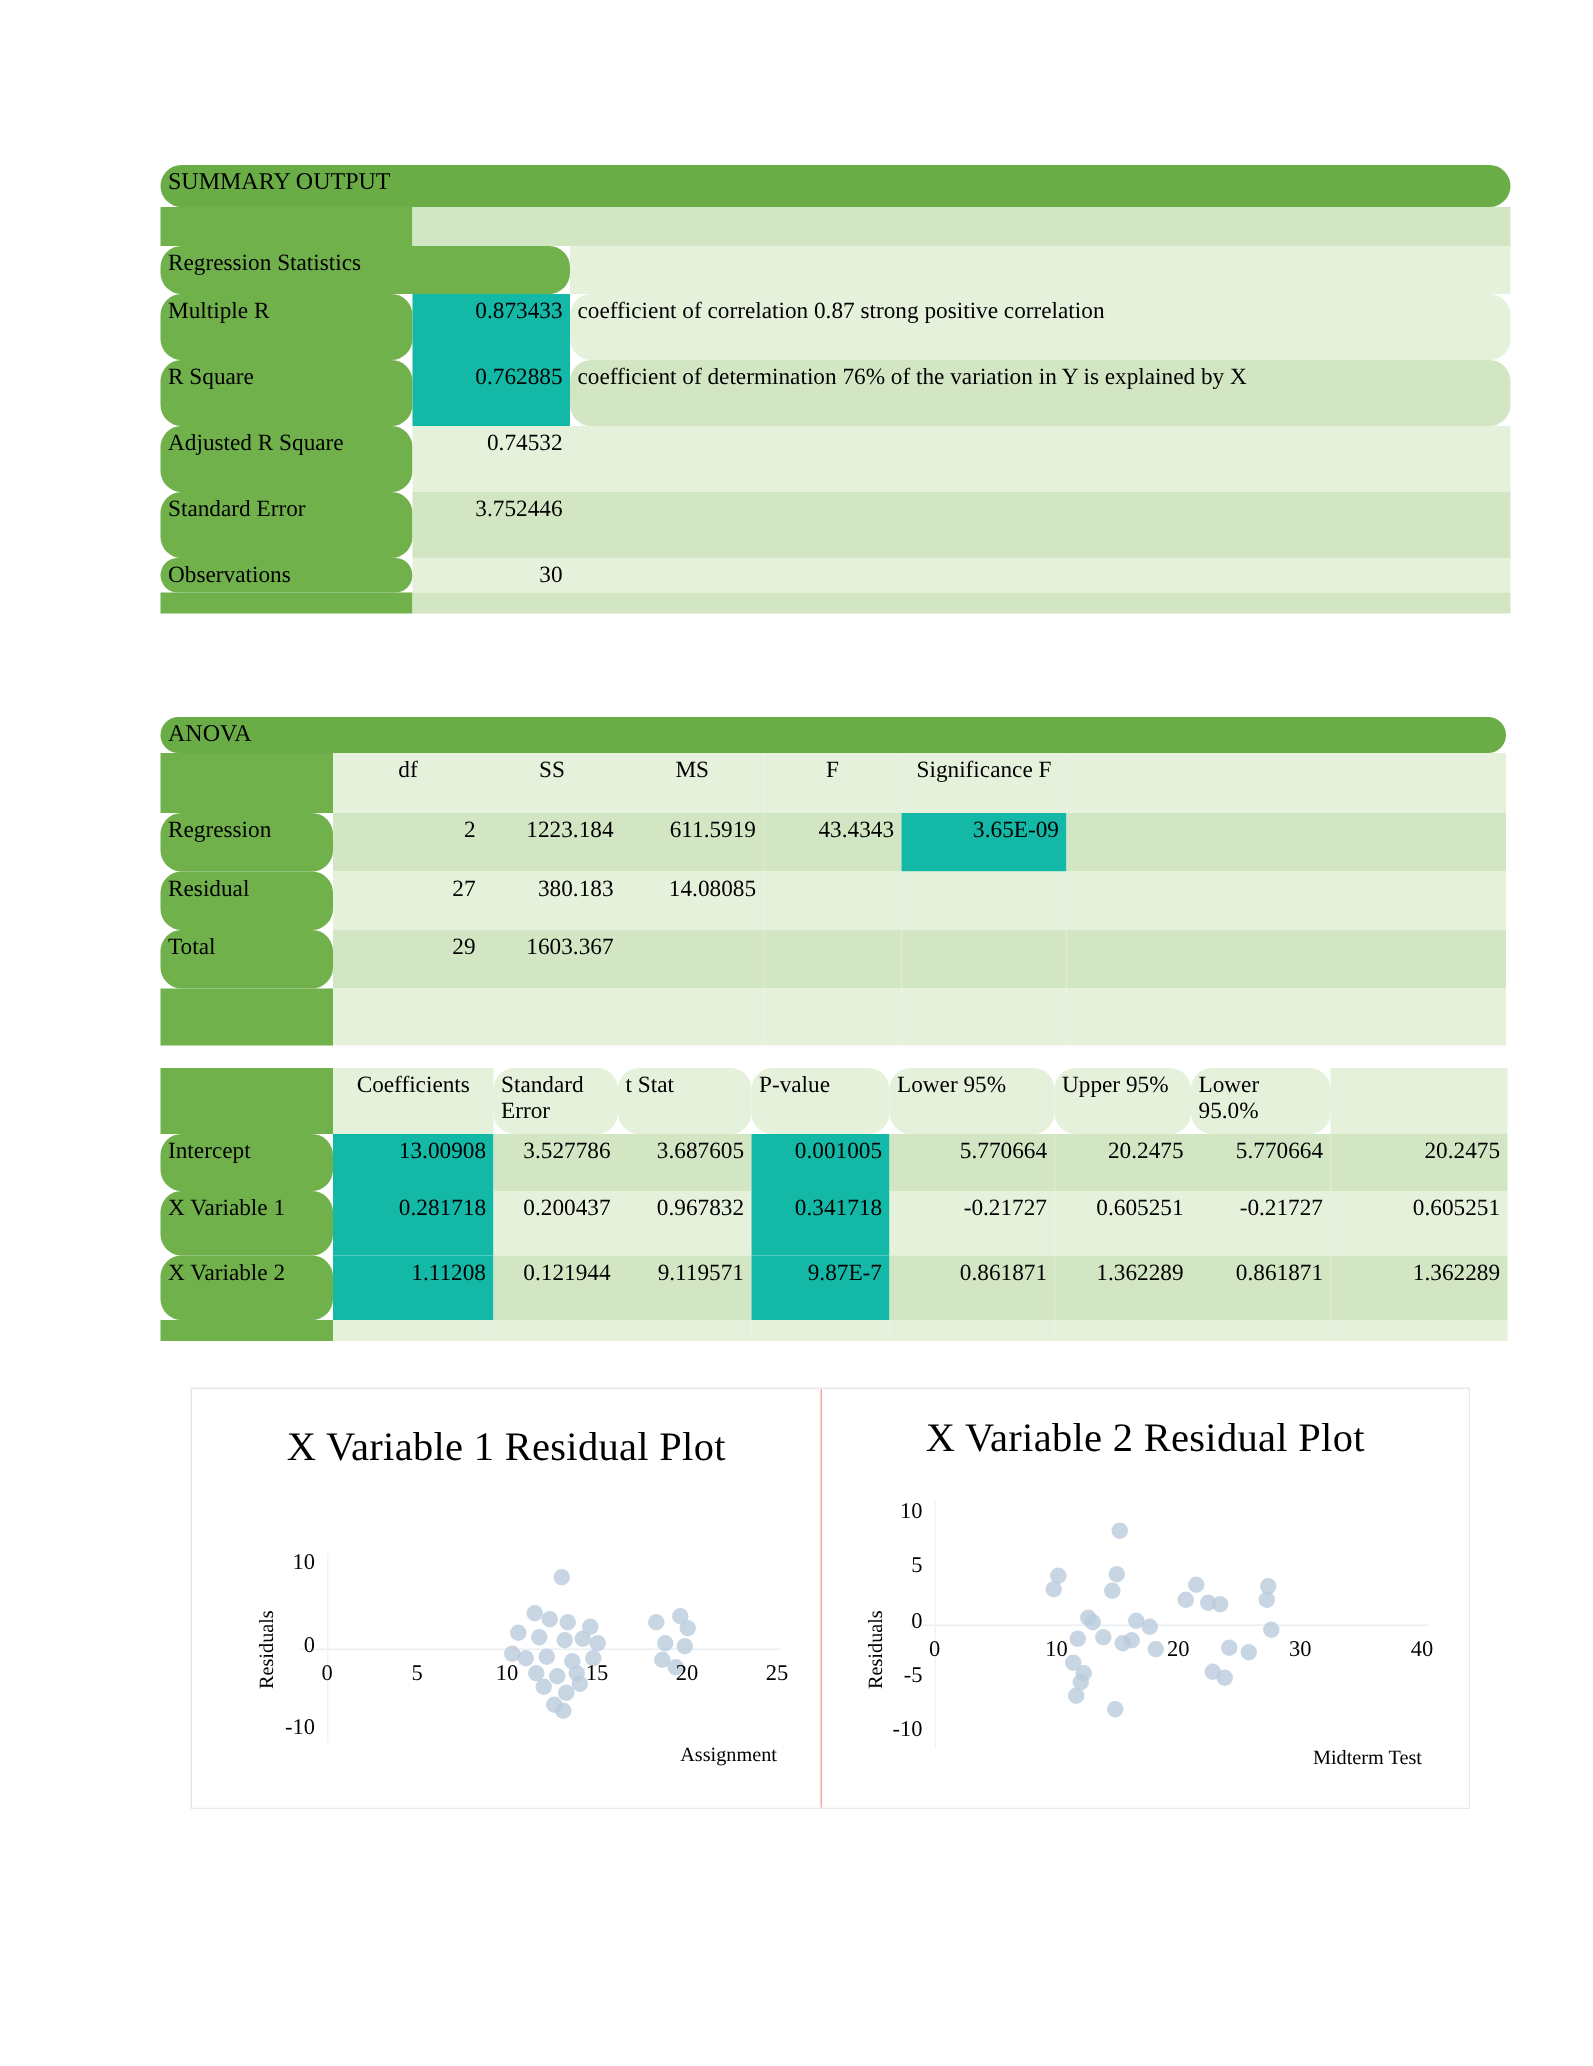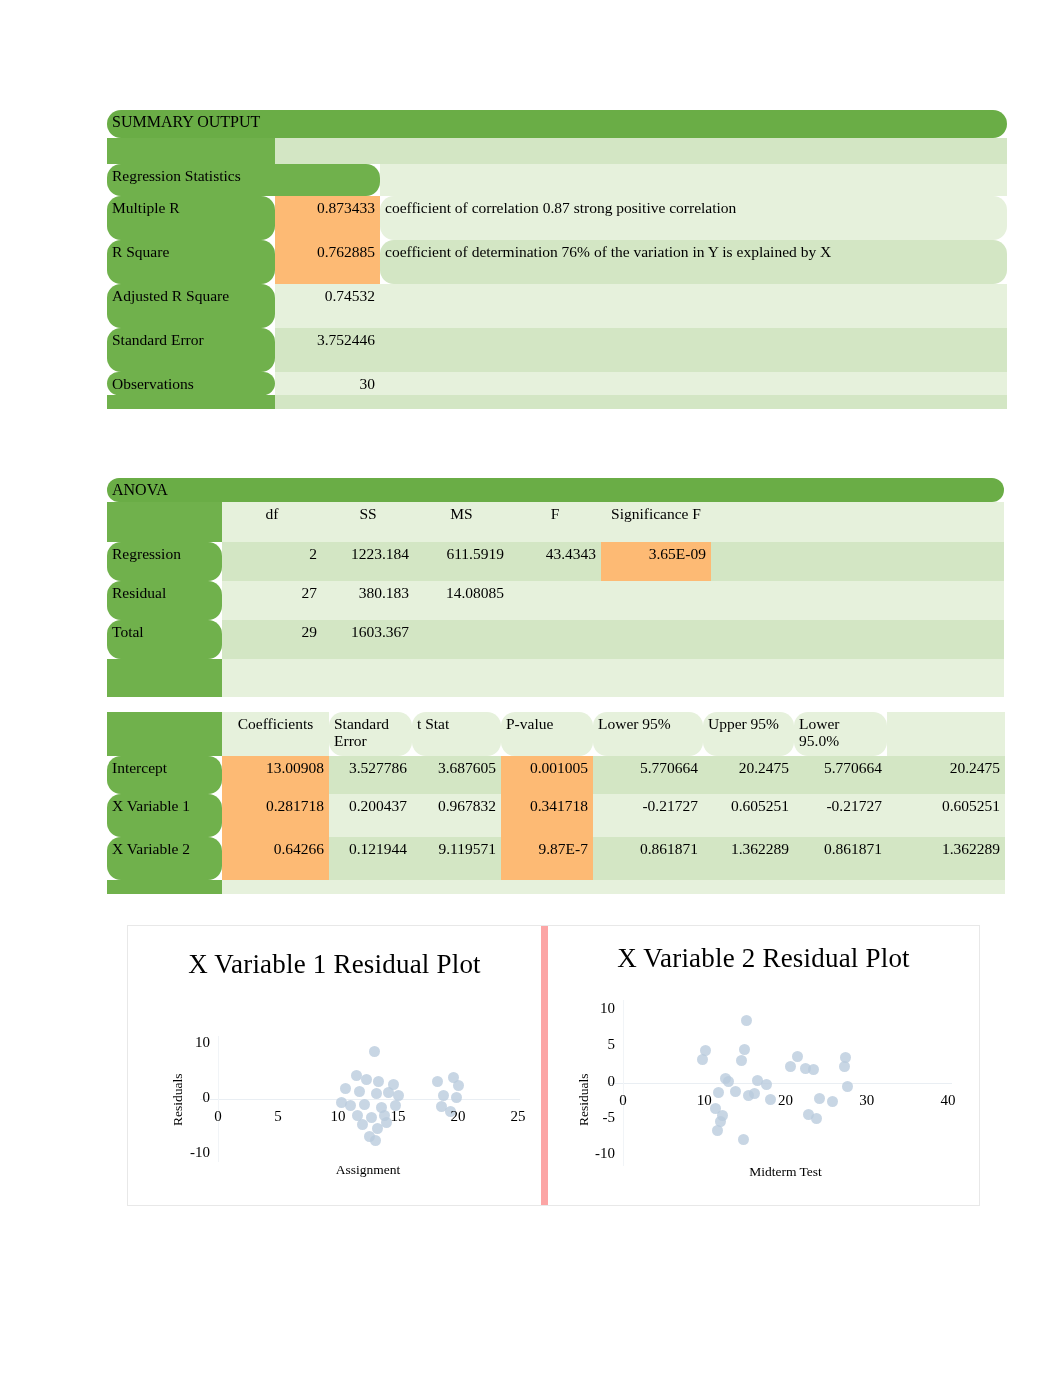--- a/index.html
+++ b/index.html
@@ -33,21 +33,21 @@
     vertical-align: top;
     white-space: normal;
     word-break: break-word;
   }
 
   
   .g-head     { background: #6aad46; }          
   .g-dark     { background: #70b14c; }          
   .g-lightA   { background: #e6f1dc; }          
   .g-lightB   { background: #d3e6c4; }
-  .hl         { background: #fdba74; }          
+  .hl         { background: #14b8a6; }          
 
   .num  { text-align: right; }
   .ctr  { text-align: center; }
   .lft  { text-align: left; border-radius: 14px; }
 
   .title-cell {
     font-size: 16px;
     padding-left: 14px;
     padding-top: 5px;
     padding-bottom: 5px;
@@ -72,21 +72,21 @@
     background: #ffffff;
     border: 1px solid #e8e8e8;
     box-sizing: border-box;
   }
   .chart-box {
     position: relative;
     background: #ffffff;
     box-sizing: border-box;
     overflow: hidden;
   }
-  .chart-box.left  { width: 420px; border-right: 7px solid #fca5a5; font-family: Liberation Serif, serif; }
+  .chart-box.left  { width: 420px; border-right: 1px solid #fca5a5; font-family: Liberation Serif, serif; }
   .chart-box.right { width: 431px; }
 
   .chart-title {
     position: absolute;
     left: 0; right: 0;
     text-align: center;
     font-size: 27px;
     line-height: 1.22;
     letter-spacing: .2px;
   }
@@ -105,21 +105,21 @@
   .ylab {
     position: absolute;
     font-size: 13.5px;
     transform: rotate(-90deg);
     transform-origin: left top;
     white-space: nowrap;
   }
   .xlab {
     position: absolute;
     font-size: 13.5px;
-    text-align: center;
+    text-align: right;
     white-space: nowrap;
   }
   .ytick {
     position: absolute;
     font-size: 15px;
     text-align: right;
     white-space: nowrap;
   }
   .xtick {
     position: absolute;
@@ -306,21 +306,21 @@
         <td class="g-lightA num">0.967832</td>
         <td class="hl num">0.341718</td>
         <td class="g-lightA num">-0.21727</td>
         <td class="g-lightA num">0.605251</td>
         <td class="g-lightA num">-0.21727</td>
         <td class="g-lightA num">0.605251</td>
       </tr>
 
       <tr style="height:43px;">
         <td class="g-dark lft">X Variable 2</td>
-        <td class="hl num">0.64266</td>
+        <td class="hl num">1.11208</td>
         <td class="g-lightB num">0.121944</td>
         <td class="g-lightB num">9.119571</td>
         <td class="hl num">9.87E-7</td>
         <td class="g-lightB num">0.861871</td>
         <td class="g-lightB num">1.362289</td>
         <td class="g-lightB num">0.861871</td>
         <td class="g-lightB num">1.362289</td>
       </tr>
 
       <tr style="height:14px;">

